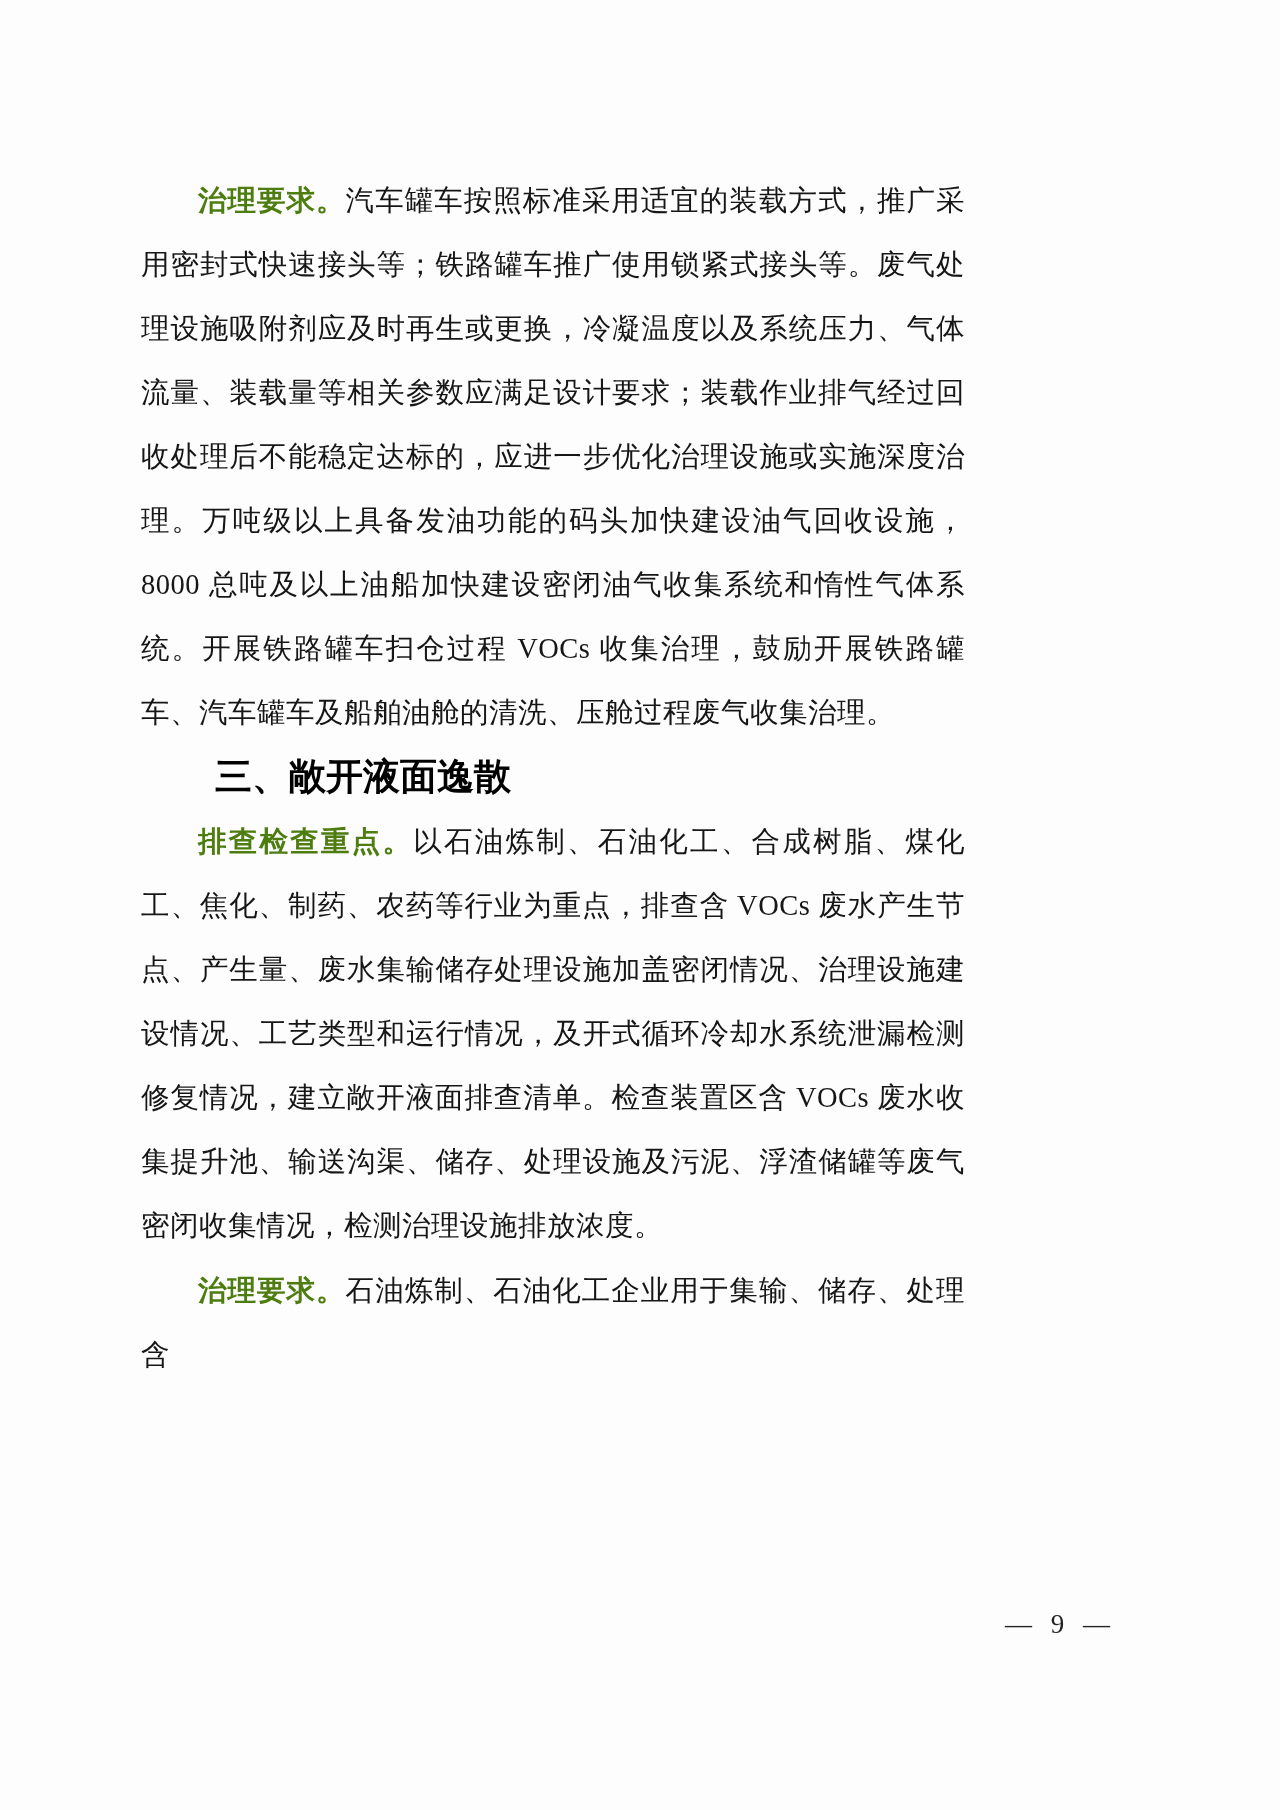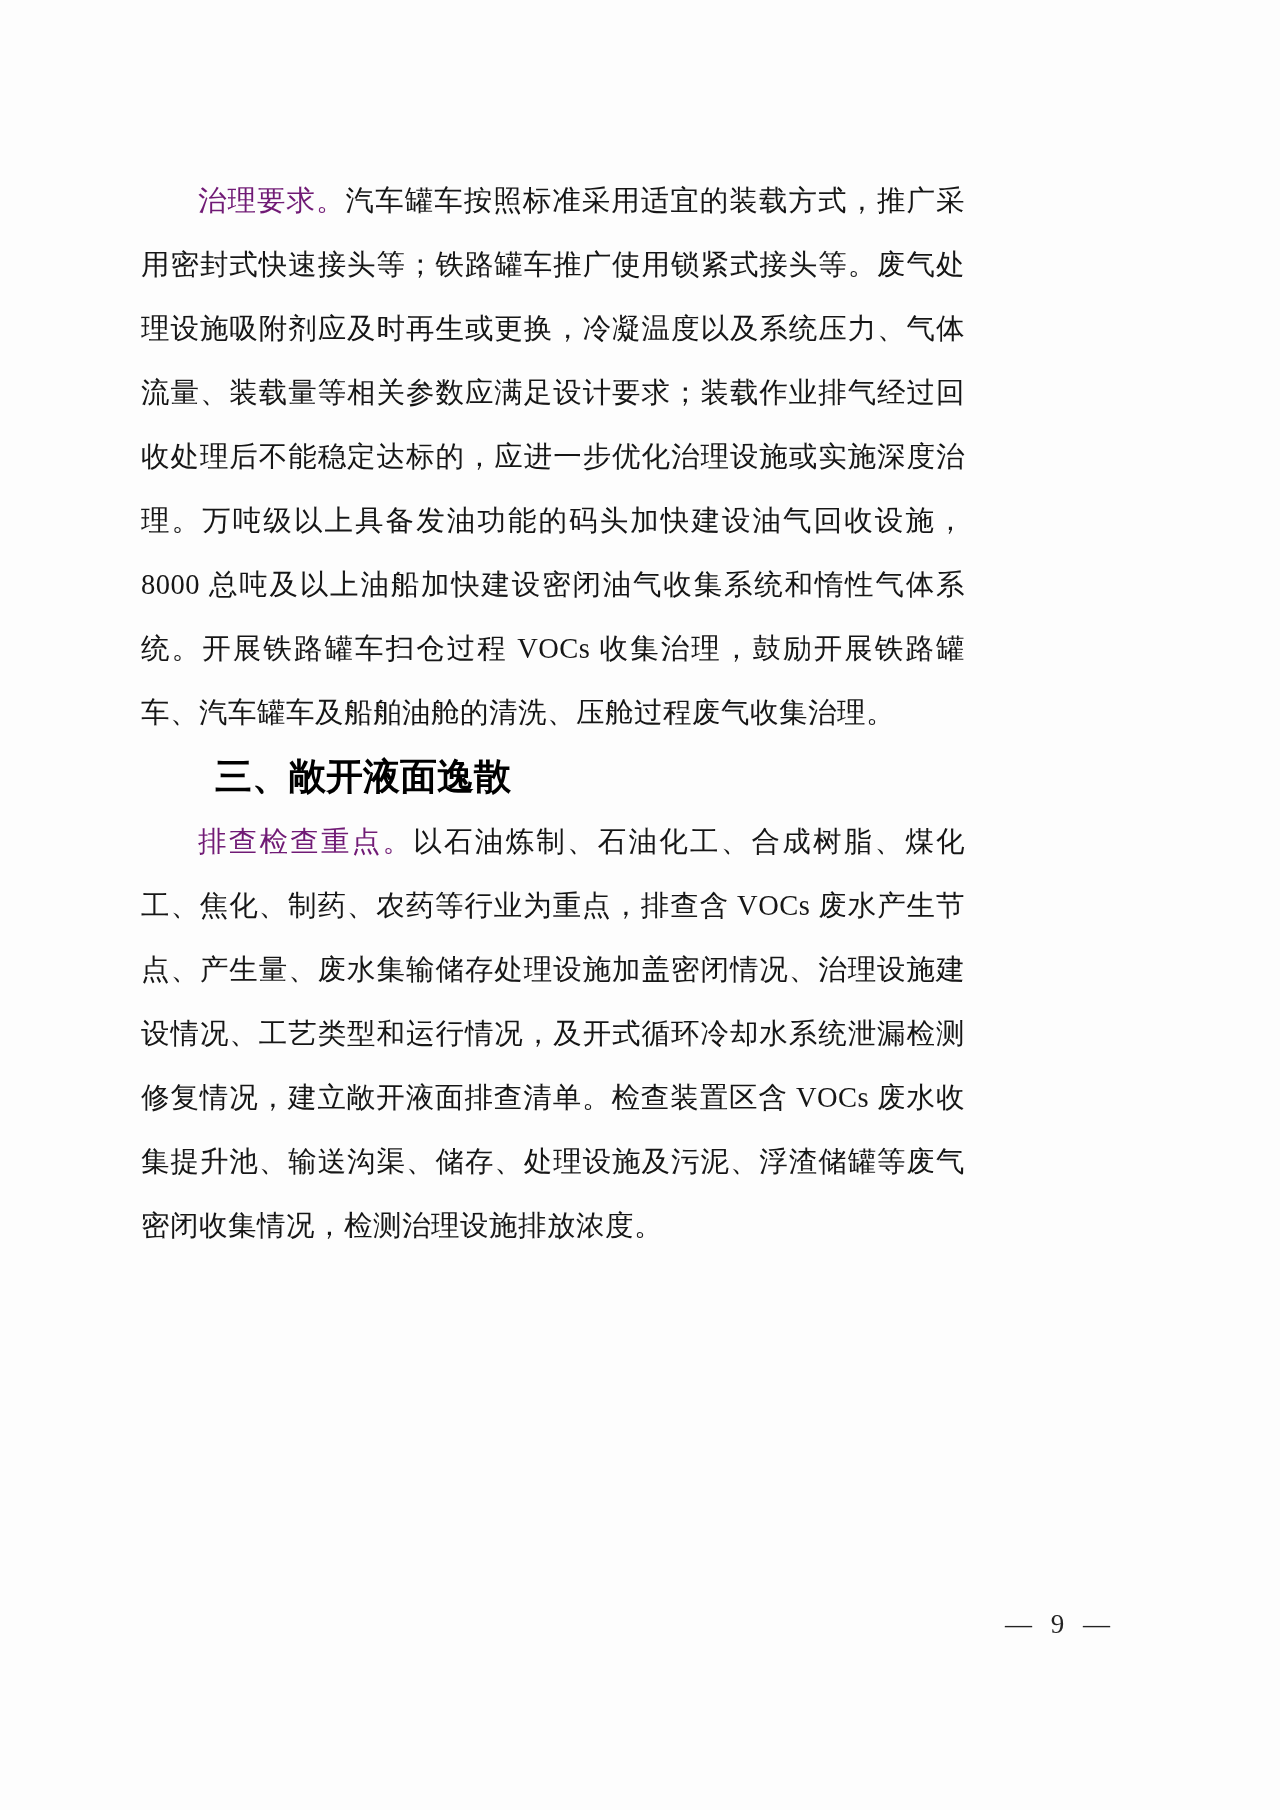--- a/index.html
+++ b/index.html
@@ -25,23 +25,23 @@
   .para {
     font-size: 28.5px;
     line-height: 64px;
     text-align: justify;
     text-justify: inter-character;
     text-indent: 2em;
     letter-spacing: 0.5px;
   }
 
   .para .lead {
-    font-weight: normal;
+    font-weight: bold;
     font-family: "Liberation Sans", "DejaVu Sans", sans-serif;
-    color: #701a75;
+    color: #4d7c0f;
   }
 
   .section-heading {
     font-size: 37px;
     line-height: 64px;
     text-indent: 2em;
     font-weight: bold;
     font-family: "Liberation Sans", "DejaVu Sans", sans-serif;
     color: #000000;
   }
@@ -65,17 +65,18 @@
 <div class="page">
   <div class="content">
 
     <p class="para"><span class="lead">治理要求。</span><span>汽车罐车按照标准采用适宜的装载方式，推广采用密封式快速接头等；铁路罐车推广使用锁紧式接头等。废气处理设施吸附剂应及时再生或更换，冷凝温度以及系统压力、气体流量、装载量等相关参数应满足设计要求；装载作业排气经过回收处理后不能稳定达标的，应进一步优化治理设施或实施深度治理。万吨级以上具备发油功能的码头加快建设油气回收设施，8000 总吨及以上油船加快建设密闭油气收集系统和惰性气体系统。开展铁路罐车扫仓过程 VOCs 收集治理，鼓励开展铁路罐车、汽车罐车及船舶油舱的清洗、压舱过程废气收集治理。</span></p>
 
     <h3 class="section-heading">三、敞开液面逸散</h3>
 
 
     <p class="para"><span class="lead">排查检查重点。</span><span>以石油炼制、石油化工、合成树脂、煤化工、焦化、制药、农药等行业为重点，排查含 VOCs 废水产生节点、产生量、废水集输储存处理设施加盖密闭情况、治理设施建设情况、工艺类型和运行情况，及开式循环冷却水系统泄漏检测修复情况，建立敞开液面排查清单。检查装置区含 VOCs 废水收集提升池、输送沟渠、储存、处理设施及污泥、浮渣储罐等废气密闭收集情况，检测治理设施排放浓度。</span></p>
 
+    <p class="para"><span class="lead">治理要求。</span><span>石油炼制、石油化工企业用于集输、储存、处理含</span></p>
 
   </div>
 
   <div class="page-number">— 9 —</div>
 </div>
 
 </body></html>

